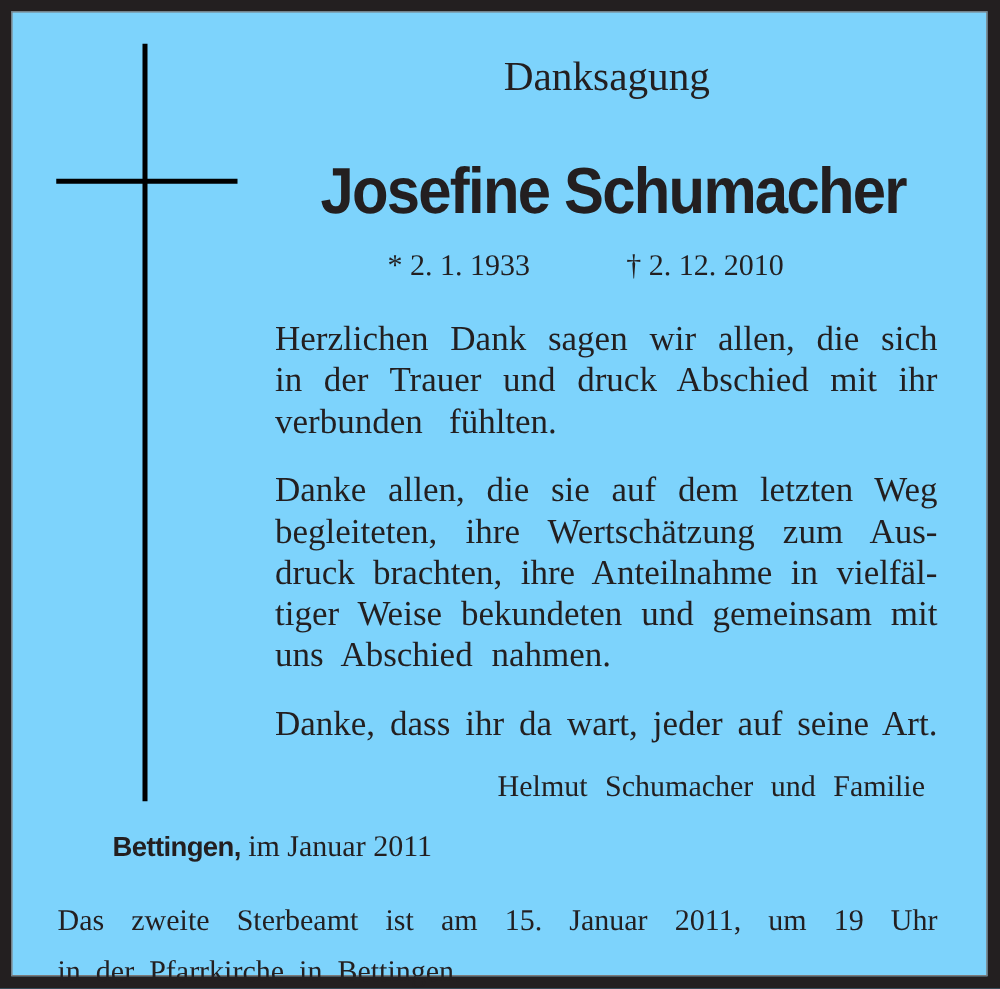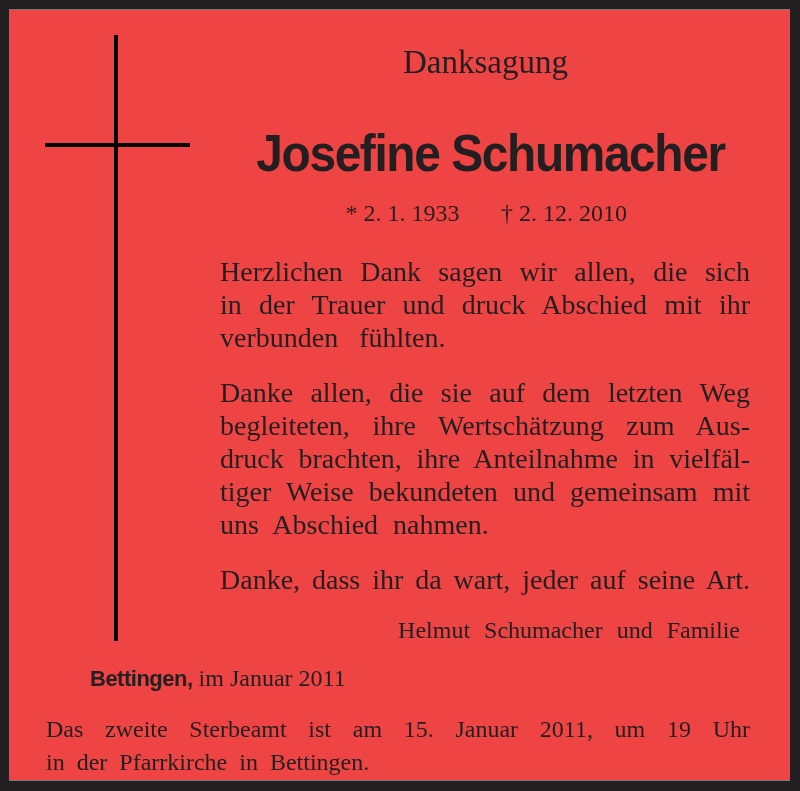--- a/index.html
+++ b/index.html
@@ -3,59 +3,59 @@
 <meta charset="utf-8">
 <style>
   html, body { margin: 0; padding: 0; }
   body {
     width: 800px; height: 791px; background: #231f20;
     position: relative; overflow: hidden;
     font-family: "Liberation Serif", serif; color: #231f20;
   }
   .card {
     position: absolute; left: 9px; top: 9px; width: 781px; height: 772px;
-    background: #ef4444; border: 1px solid #7a7879; box-sizing: border-box;
+    background: #7dd3fc; border: 1px solid #7a7879; box-sizing: border-box;
   }
   .cross-v { position: absolute; left: 104px; top: 25px; width: 4px; height: 606px; background: #000; }
   .cross-h { position: absolute; left: 35px; top: 133px; width: 145px; height: 4px; background: #000; }
   .heading {
     position: absolute; left: 200px; width: 551px; top: 32px; text-align: center;
     font-size: 33px; line-height: 40px;
   }
   .name {
     position: absolute; left: 210px; width: 541px; top: 112px; text-align: center;
     font-family: "Liberation Sans", sans-serif; font-weight: bold; font-size: 52px;
     line-height: 62px; letter-spacing: -1.5px; transform: scaleX(0.92); transform-origin: center;
   }
   .dates {
     position: absolute; left: 300px; top: 188px; font-size: 24px; line-height: 30px;
   }
   .dates span { display: inline-block; }
-  .dates .born { width: 185px; text-align: center; }
+  .dates .born { width: 185px; }
   .para {
     position: absolute; left: 210px; width: 530px; font-size: 28px; line-height: 33px;
     text-align: justify; text-align-last: justify; word-spacing: 2px;
   }
   .para .line { display: block; text-align: justify; text-align-last: justify; }
   .p1 { top: 245px; }
   .p2 { top: 366px; }
   .p3 { top: 553px; text-align-last: right; }
   .signature {
     position: absolute; right: 49px; top: 604px; font-size: 24px; line-height: 32px;
     word-spacing: 8px;
     margin-left: 43px;
   }
   .place-line {
     position: absolute; left: 36px; top: 652px; font-size: 24px; line-height: 32px; margin-left: 44px;
   }
   .place-line .place { font-family: "Liberation Sans", sans-serif; font-weight: bold; font-size: 22px; letter-spacing: -0.5px; }
   .notice {
     position: absolute; left: 36px; width: 704px; top: 703px; font-size: 24px; line-height: 33px;
   }
-  .notice .line { display: block; }
+  .notice .line { display: block; margin-top: 8px; }
   .notice .l1 { text-align: justify; text-align-last: justify; }
   .notice .l2 { word-spacing: 6px; }
 </style>
 </head>
 <body>
 
 <div class="card">
   <div class="cross-v"></div>
   <div class="cross-h"></div>
 

